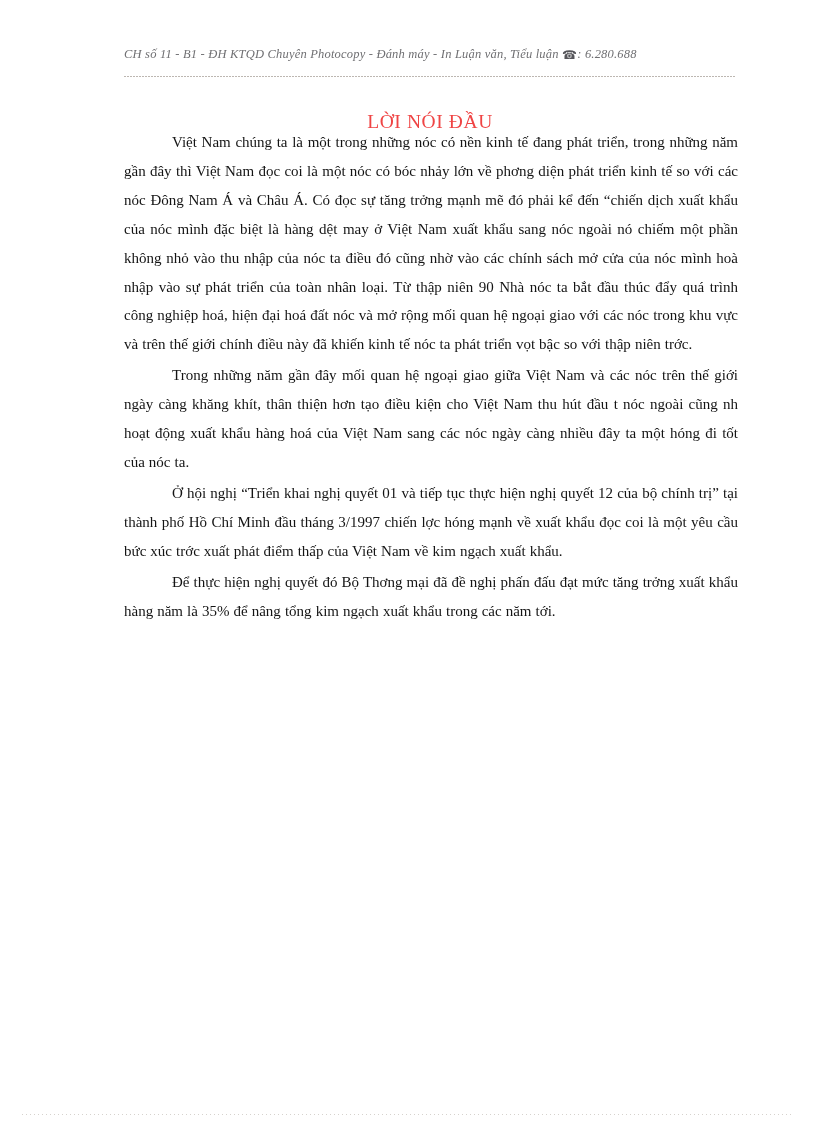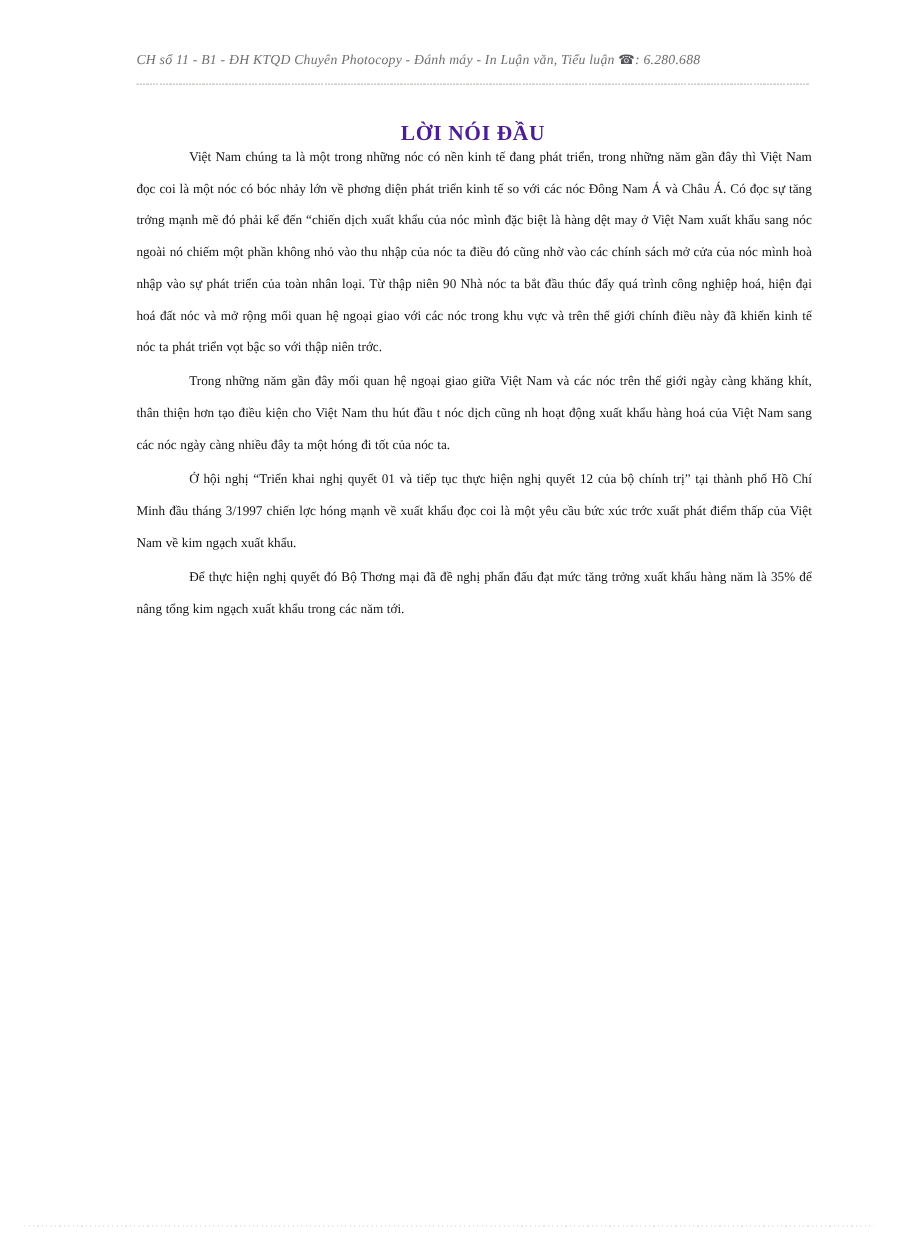--- a/index.html
+++ b/index.html
@@ -66,37 +66,37 @@
   }
 
   
   .doc-title {
     position: absolute;
     left: 124px;
     top: 98px;
     width: 612px;
     text-align: center;
     font-family: "Liberation Serif", "DejaVu Serif", serif;
-    font-weight: bold;
+    font-weight: normal;
     font-size: 19.5px;
     letter-spacing: 0.6px;
-    color: #4c1d95;
+    color: #ef4444;
   }
 
   
   .body-block {
     position: absolute;
     left: 124px;
     top: 128px;
     width: 614px;
   }
 
   .para {
     margin: 0 0 2px 0;
-    font-size: 12px;
+    font-size: 15px;
     line-height: 28.9px;
     text-align: justify;
     text-align-last: left;
     text-indent: 48px;
     color: #141414;
     word-spacing: 0.3px;
     hyphens: none;
   }
 
   
@@ -123,20 +123,20 @@
   <div class="page-header">
     <div class="header-text"><span>CH số 11 - B1 - ĐH KTQD Chuyên Photocopy - Đánh máy - In Luận văn,  Tiểu luận </span><span class="header-phone-icon">☎</span><span>: 6.280.688</span></div>
   </div>
 
   <div class="header-rule"></div>
 
   <h1 class="doc-title">LỜI NÓI ĐẦU</h1>
 
   <div class="body-block">
     <p class="para">Việt Nam chúng ta là một trong những nóc  có nền kinh tế đang phát triển, trong những năm gần đây thì Việt Nam đọc   coi là một nóc  có bóc   nhảy lớn về phơng  diện phát triển kinh tế so với các nóc  Đông Nam Á và  Châu Á. Có đọc   sự tăng trởng   mạnh mẽ đó phải kể đến “chiến dịch xuất khẩu của nóc   mình đặc biệt là hàng dệt may ở Việt Nam xuất khẩu sang nóc   ngoài nó chiếm  một phần không nhỏ vào thu nhập của nóc   ta điều đó cũng nhờ vào các chính sách mở cửa của nóc  mình hoà nhập vào sự phát triển của toàn nhân loại. Từ thập niên 90 Nhà nóc   ta bắt đầu thúc đẩy   quá trình công nghiệp hoá, hiện đại hoá đất nóc   và mở rộng mối quan hệ ngoại giao với các nóc   trong khu vực và trên thế giới chính điều này đã khiến kinh tế nóc   ta phát triển vọt   bậc so với thập niên trớc.</p>
-    <p class="para">Trong những năm gần đây mối quan hệ ngoại giao giữa Việt Nam và các nóc   trên thế giới ngày càng khăng khít, thân thiện hơn tạo điều kiện cho Việt Nam thu hút đầu t   nóc   dịch cũng nh   hoạt động xuất khẩu hàng hoá của Việt Nam sang các nóc   ngày càng nhiều đây ta một hóng   đi tốt của nóc   ta.</p>
+    <p class="para">Trong những năm gần đây mối quan hệ ngoại giao giữa Việt Nam và các nóc   trên thế giới ngày càng khăng khít, thân thiện hơn tạo điều kiện cho Việt Nam thu hút đầu t   nóc   ngoài cũng nh   hoạt động xuất khẩu hàng hoá của Việt Nam sang các nóc   ngày càng nhiều đây ta một hóng   đi tốt của nóc   ta.</p>
     <p class="para">Ở hội nghị “Triển khai nghị quyết 01 và tiếp tục thực hiện nghị quyết 12 của bộ chính trị” tại  thành phố Hồ Chí Minh đầu tháng 3/1997 chiến lợc   hóng   mạnh về xuất khẩu đọc   coi là một yêu cầu bức xúc trớc   xuất phát điểm thấp của Việt Nam về kim ngạch xuất khẩu.</p>
     <p class="para">Để thực hiện nghị quyết đó Bộ Thơng   mại đã đề nghị phấn đấu đạt mức tăng trởng   xuất khẩu hàng năm là 35% để nâng tổng kim ngạch xuất khẩu trong các năm tới.</p>
   </div>
 
   <div class="footer-rule"></div>
 
 </div>
 
 </body></html>

